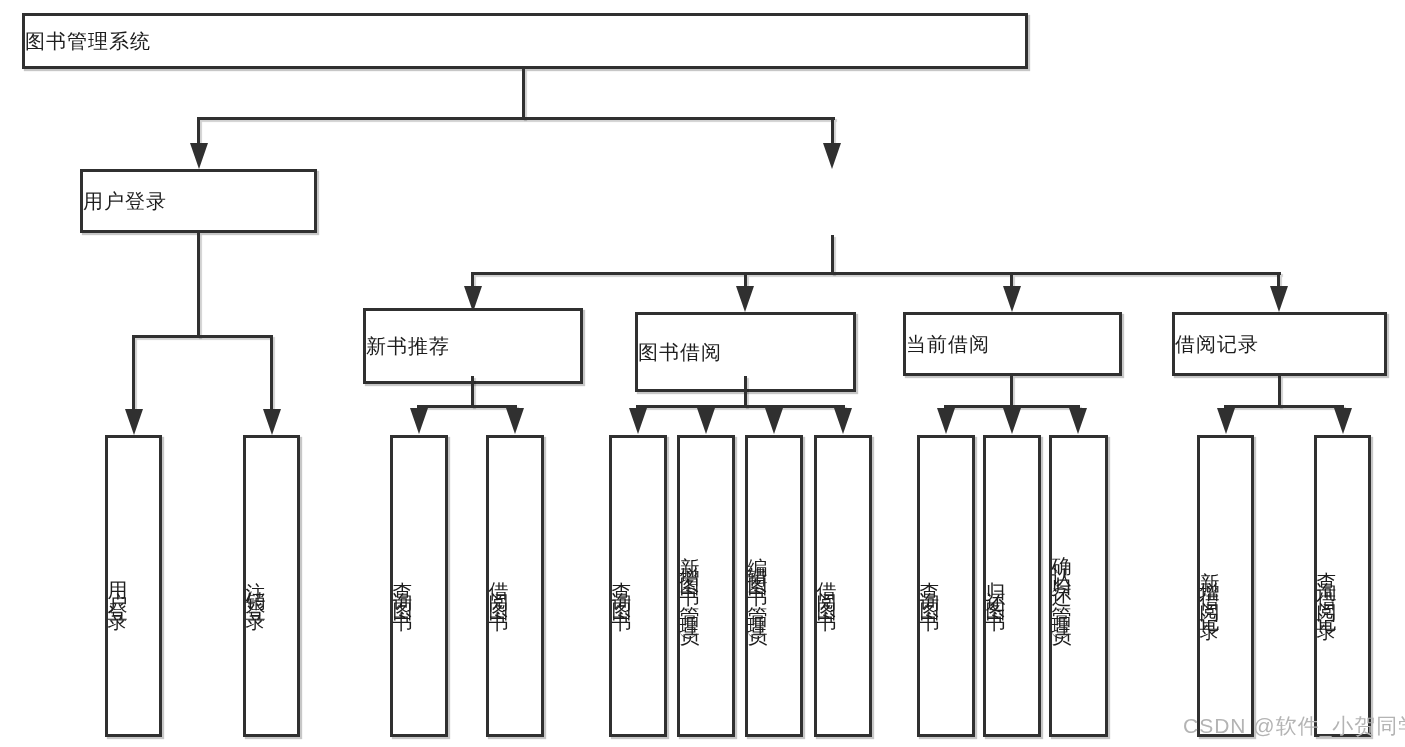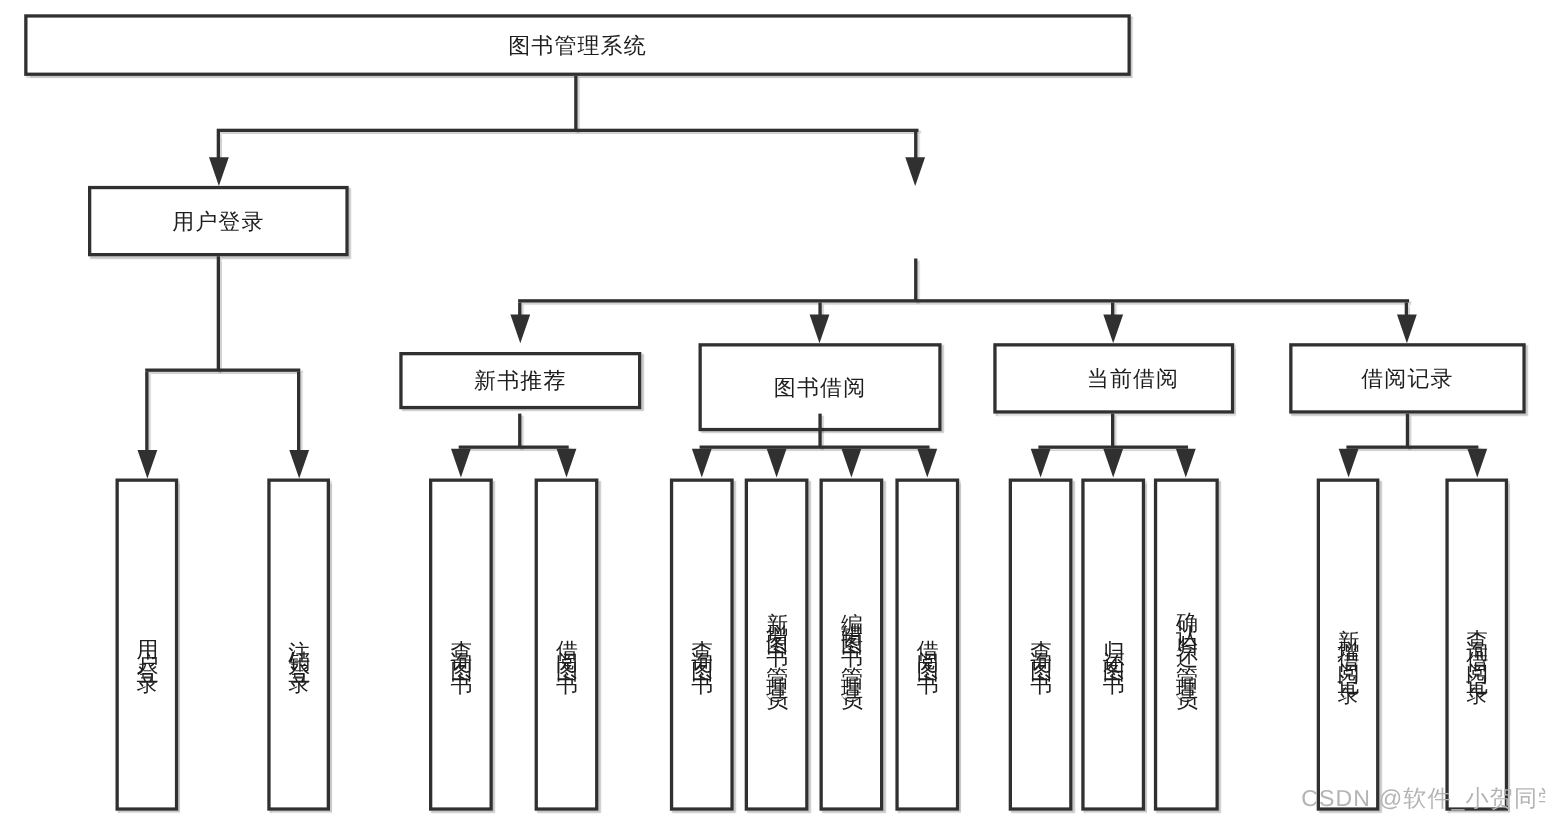--- a/index.html
+++ b/index.html
@@ -12,21 +12,20 @@
     font-family: "Liberation Sans", sans-serif;
     color: #1d1d1d;
   }
   .box {
     position: absolute;
     box-sizing: border-box;
     border: 3px solid #303030;
     background: #ffffff;
     display: flex;
     align-items: center;
-    justify-content: center;
     box-shadow: 2px 2px 1px rgba(0,0,0,0.22);
   }
   .hlabel {
     font-size: 20px;
     letter-spacing: 1px;
     white-space: nowrap;
   }
   .vlabel {
     writing-mode: vertical-rl;
     text-orientation: mixed;
@@ -90,27 +89,27 @@
   <div class="line" style="left:471px; top:272px; width:810px; height:3px;"></div>
   <div class="line" style="left:471px; top:275px; width:3px; height:12px;"></div>
   <div class="arr" style="left:464px; top:286px;"></div>
   <div class="line" style="left:744px; top:275px; width:3px; height:12px;"></div>
   <div class="arr" style="left:736px; top:286px;"></div>
   <div class="line" style="left:1010px; top:275px; width:3px; height:12px;"></div>
   <div class="arr" style="left:1003px; top:286px;"></div>
   <div class="line" style="left:1277px; top:275px; width:3px; height:12px;"></div>
   <div class="arr" style="left:1270px; top:286px;"></div>
 
-  <div class="box" style="left:363px; top:320px; width:220px; height:52px;">
+  <div class="box" style="left:363px; top:308px; width:220px; height:76px;">
     <span class="hlabel">新书推荐</span>
   </div>
   <div class="box" style="left:635px; top:312px; width:221px; height:80px;">
     <span class="hlabel">图书借阅</span>
   </div>
-  <div class="box" style="left:903px; top:312px; width:219px; height:64px;padding-left:35px;">
+  <div class="box" style="left:903px; top:312px; width:219px; height:64px;">
     <span class="hlabel">当前借阅</span>
   </div>
   <div class="box" style="left:1172px; top:312px; width:215px; height:64px;font-family:Liberation Serif, serif;">
     <span class="hlabel">借阅记录</span>
   </div>
 
   <div class="line" style="left:471px; top:376px; width:3px; height:31px;"></div>
   <div class="line" style="left:417px; top:405px; width:100px; height:3px;"></div>
   <div class="arr" style="left:410px; top:408px;"></div>
   <div class="arr" style="left:506px; top:408px;"></div>

